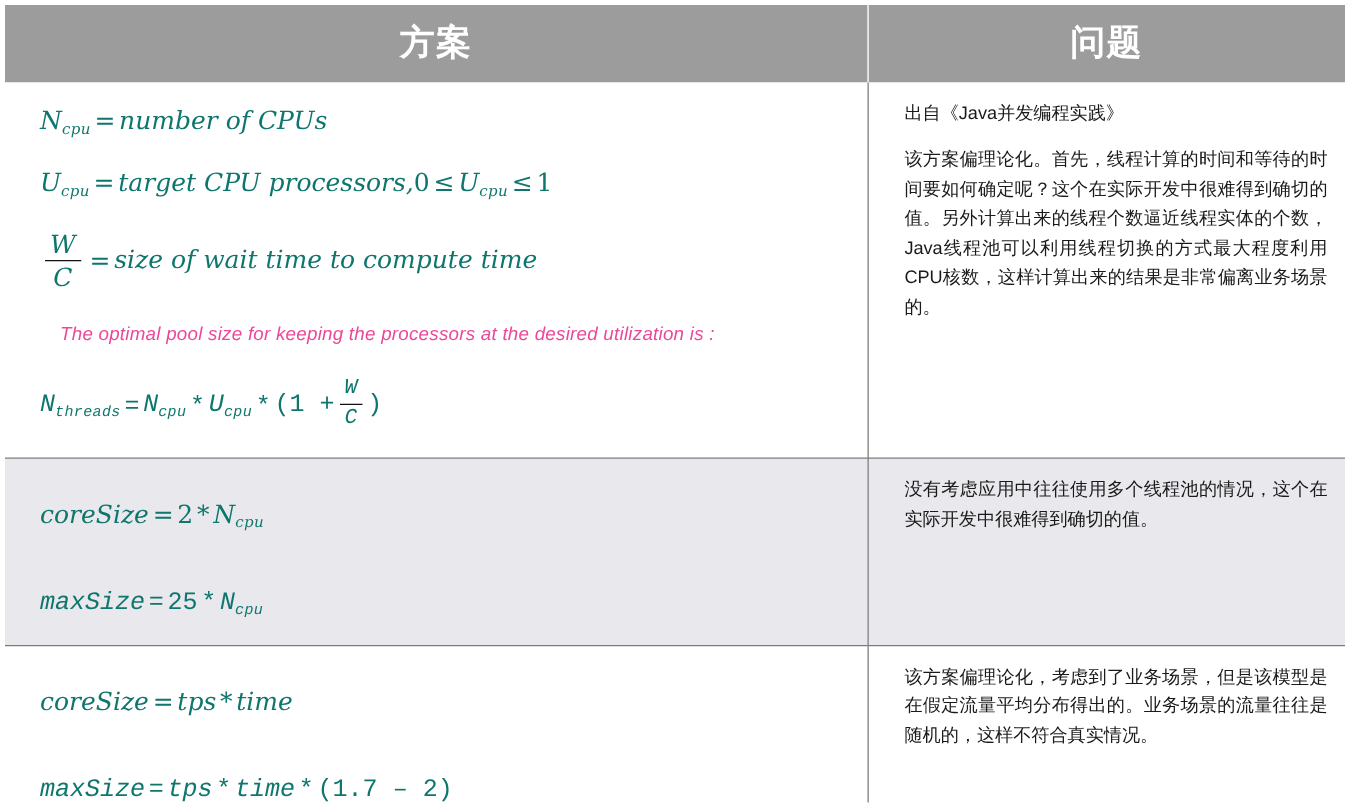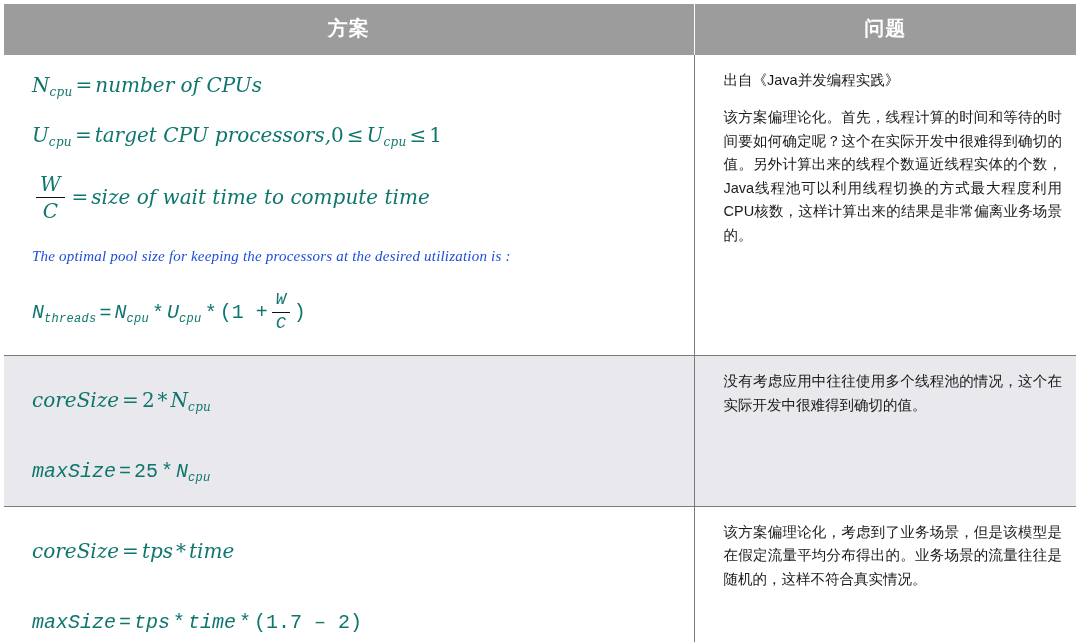--- a/index.html
+++ b/index.html
@@ -24,21 +24,21 @@
     table-layout: fixed;
     width: 1072px;
     margin: 4px;
   }
   table.formula-table col.col-solution { width: 690px; }
   table.formula-table col.col-problem { width: 382px; }
 
   thead th {
     background: #9c9c9c;
     color: #ffffff;
-    font-size: 20px;
+    font-size: 28px;
     font-weight: bold;
     text-align: center;
     padding: 11px 0 13px 0;
     border: none;
     letter-spacing: 1px;
   }
   thead th.th-solution { border-right: 1px solid #ffffff; }
 
   tbody td {
     vertical-align: top;
@@ -102,25 +102,25 @@
     display: block;
     padding: 0 4px 1px 4px;
     border-bottom: 1.3px solid #111111;
   }
   .frac .den {
     display: block;
     padding: 1px 4px 0 4px;
   }
   .frac.small { font-size: 17px; }
   .math-note {
-    font-family: Liberation Serif, serif;
+    font-family: Liberation Sans, sans-serif;
     font-style: italic;
     font-size: 15px;
-    color: #1d4ed8;
-    margin: 0 0 26px 0;
+    color: #ec4899;
+    margin: 0 0 26px 16px;
     letter-spacing: 0.2px;
   }
   .r1-line1 { margin-bottom: 24px; }
   .r2-line1 { margin: 14px 0 46px 0; }
   .r2-line2 { margin: 0 0 18px 0; }
   .r3-line1 { margin: 14px 0 48px 0; }
   .r3-line2 { margin: 0 0 20px 0; }
 </style>
 </head>
 <body>

